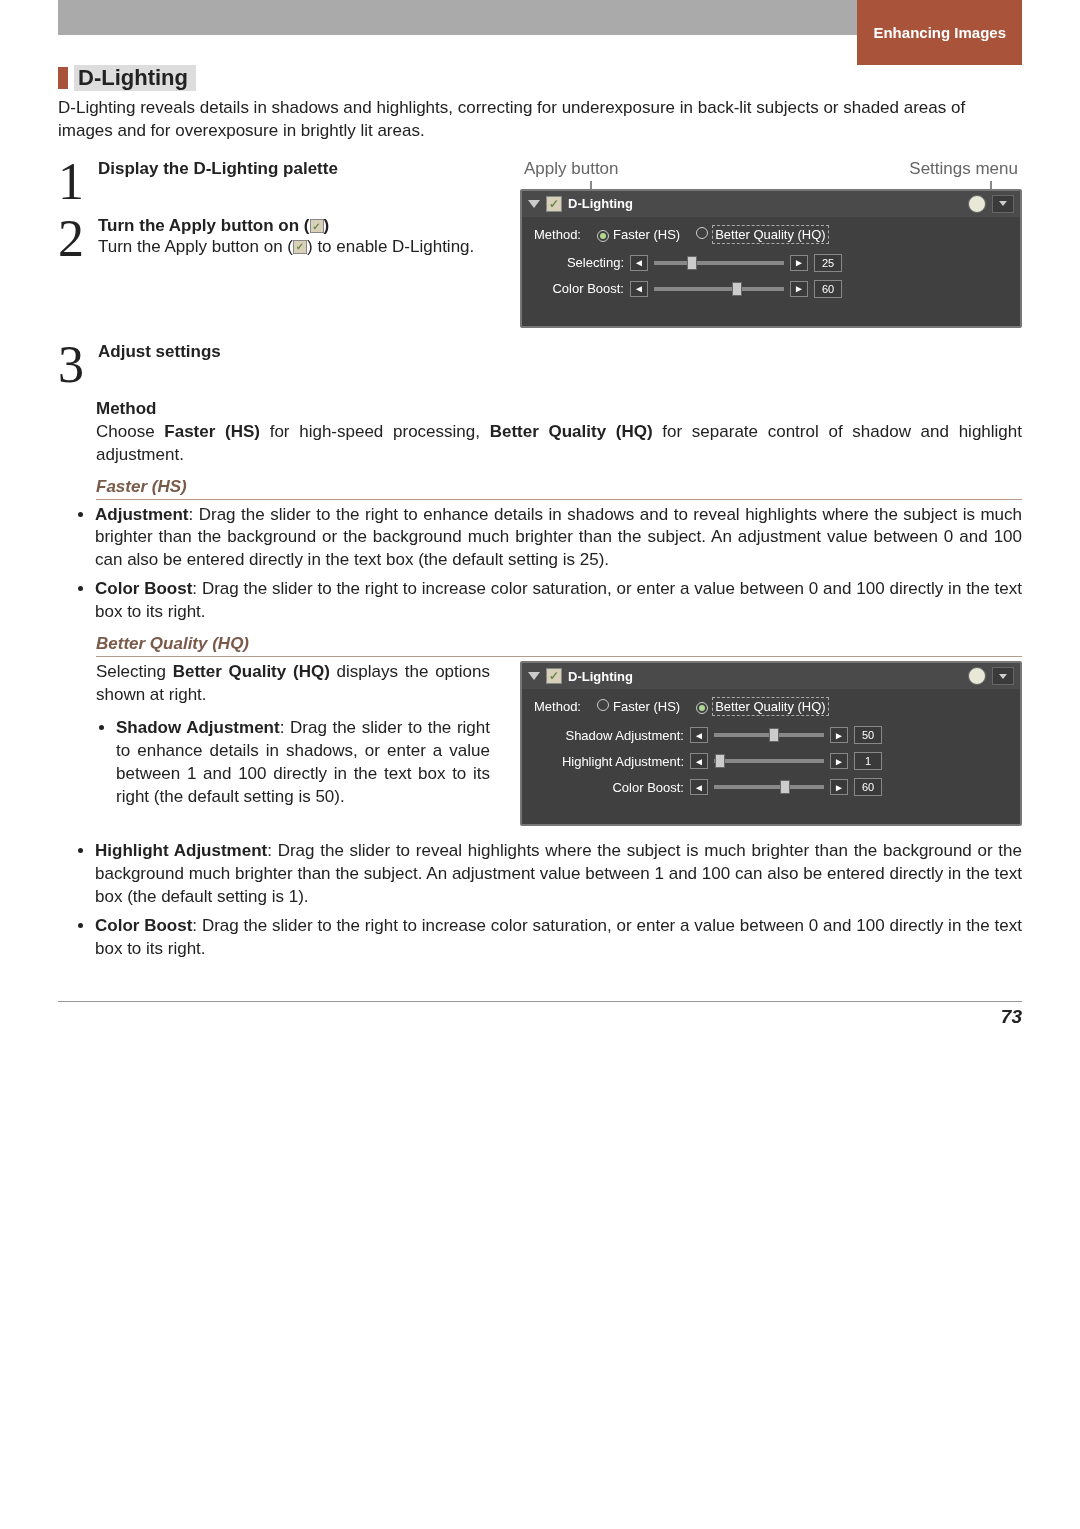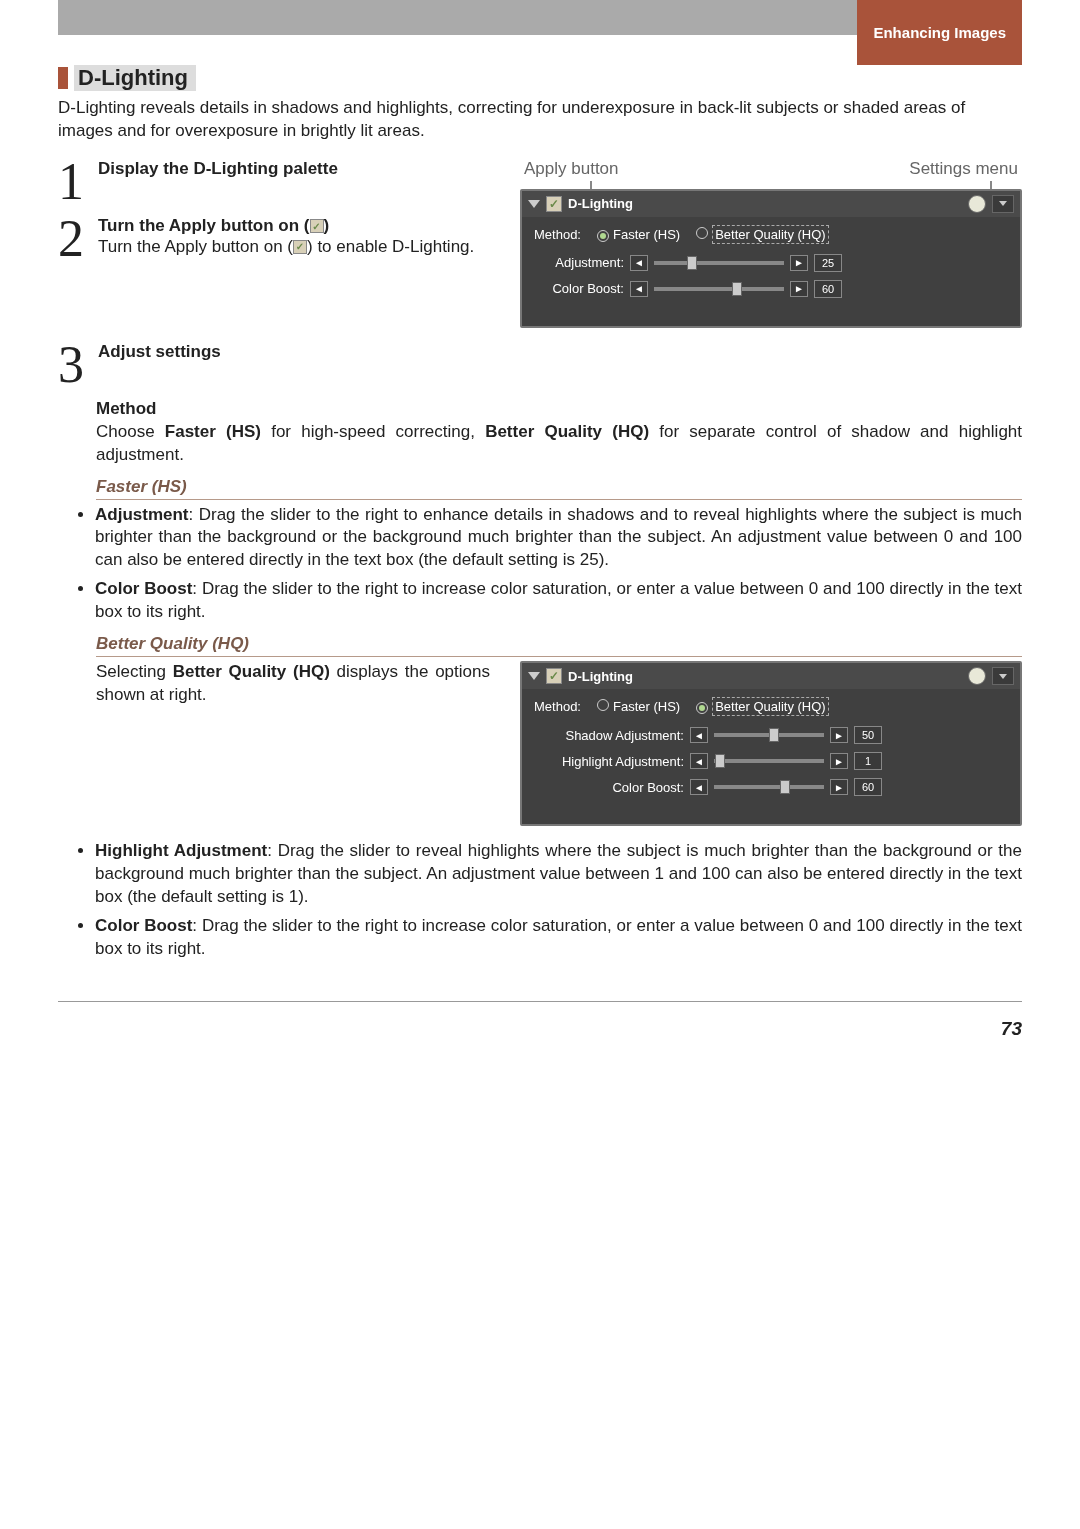--- a/index.html
+++ b/index.html
@@ -41,21 +41,21 @@
   .arrow-btn { width: 18px; height: 16px; background: #3a3a3a; border: 1px solid #888; display: inline-flex; align-items: center; justify-content: center; color: #fff; font-size: 10px; }
   .slider-track { width: 130px; height: 4px; background: #888; position: relative; }
   .slider-thumb { position: absolute; top: -5px; width: 10px; height: 14px; background: #ccc; border: 1px solid #666; }
   .value-box { width: 28px; height: 18px; background: #3a3a3a; border: 1px solid #888; color: #fff; font-size: 11px; display: inline-flex; align-items: center; justify-content: center; }
   .section-head { font-weight: bold; font-size: 17px; margin: 8px 0 2px 0; }
   .body-text { font-size: 17px; line-height: 1.35; text-align: justify; margin-bottom: 10px; }
   .ital-head { font-style: italic; font-weight: bold; color: #7a5a4a; border-bottom: 1px solid #b69a8a; padding-bottom: 2px; margin: 10px 0 4px 38px; font-size: 17px; }
   ul { list-style: disc; margin-left: 37px; }
   li { text-align: justify; line-height: 1.35; margin-bottom: 6px; }
   .indent { margin-left: 38px; }
-  .page-num { text-align: right; font-style: italic; font-weight: bold; font-size: 19px; margin-top: 40px; border-top: 1px solid #999; padding-top: 16px; }
+  .page-num { text-align: right; font-style: italic; font-weight: bold; font-size: 19px; margin-top: 40px; border-top: 1px solid #999; padding-top: 4px; }
   .inline-icon { width: 14px; height: 14px; background: #d8d0b8; border: 1px solid #888; display: inline-flex; align-items: center; justify-content: center; font-size: 10px; color: #6a8a4a; font-weight: bold; vertical-align: middle; }
 </style>
 </head>
 <body>
 
 <div class="page">
   <div class="header-bar">
     <div class="header-tab">Enhancing Images</div>
   </div>
 
@@ -104,21 +104,21 @@
           <div class="reset-btn"></div>
           <div class="menu-btn"></div>
         </div>
         <div class="panel-body">
           <div class="method-row">
             <span>Method:</span>
             <span><span class="radio on"></span><span>Faster (HS)</span></span>
             <span><span class="radio"></span><span class="underline">Better Quality (HQ)</span></span>
           </div>
           <div class="slider-row">
-            <span class="slider-label">Adjustment:</span>
+            <span class="slider-label">Selecting:</span>
             <span class="arrow-btn">◄</span>
             <div class="slider-track">
                 <div class="slider-thumb" style="left:25%"></div>
               </div>
             <span class="arrow-btn">►</span>
             <span class="value-box">25</span>
           </div>
           <div class="slider-row">
             <span class="slider-label">Color Boost:</span>
             <span class="arrow-btn">◄</span>
@@ -136,37 +136,40 @@
   <div class="step-row">
     <div class="big-num">3</div>
     <div class="step-body">
       <div class="step-title">Adjust settings</div>
     </div>
   </div>
 
   <div class="indent">
     <div class="section-head">Method</div>
     <p class="body-text">
-      <span>Choose </span><b>Faster (HS)</b><span> for high-speed correcting, </span><b>Better Quality (HQ)</b><span> for separate control of shadow and highlight adjustment.</span>
+      <span>Choose </span><b>Faster (HS)</b><span> for high-speed processing, </span><b>Better Quality (HQ)</b><span> for separate control of shadow and highlight adjustment.</span>
     </p>
   </div>
 
   <div class="ital-head">Faster (HS)</div>
   <ul>
     <li><b>Adjustment</b><span>: Drag the slider to the right to enhance details in shadows and to reveal highlights where the subject is much brighter than the background or the background much brighter than the subject. An adjustment value between 0 and 100 can also be entered directly in the text box (the default setting is 25).</span></li>
     <li><b>Color Boost</b><span>: Drag the slider to the right to increase color saturation, or enter a value between 0 and 100 directly in the text box to its right.</span></li>
   </ul>
 
   <div class="ital-head">Better Quality (HQ)</div>
 
   <div class="two-col">
     <div class="left-col indent" style="margin-left:38px">
       <p class="body-text" style="text-align:justify">
         <span>Selecting </span><b>Better Quality (HQ)</b><span> displays the options shown at right.</span>
       </p>
+      <ul style="margin-left:20px">
+        <li><b>Shadow Adjustment</b><span>: Drag the slider to the right to enhance details in shadows, or enter a value between 1 and 100 directly in the text box to its right (the default setting is 50).</span></li>
+      </ul>
     </div>
     <div class="right-col">
       <div class="panel">
         <div class="panel-header">
           <div class="tri"></div>
           <div class="check-icon">✓</div>
           <div class="panel-title">D-Lighting</div>
           <div class="reset-btn"></div>
           <div class="menu-btn"></div>
         </div>

